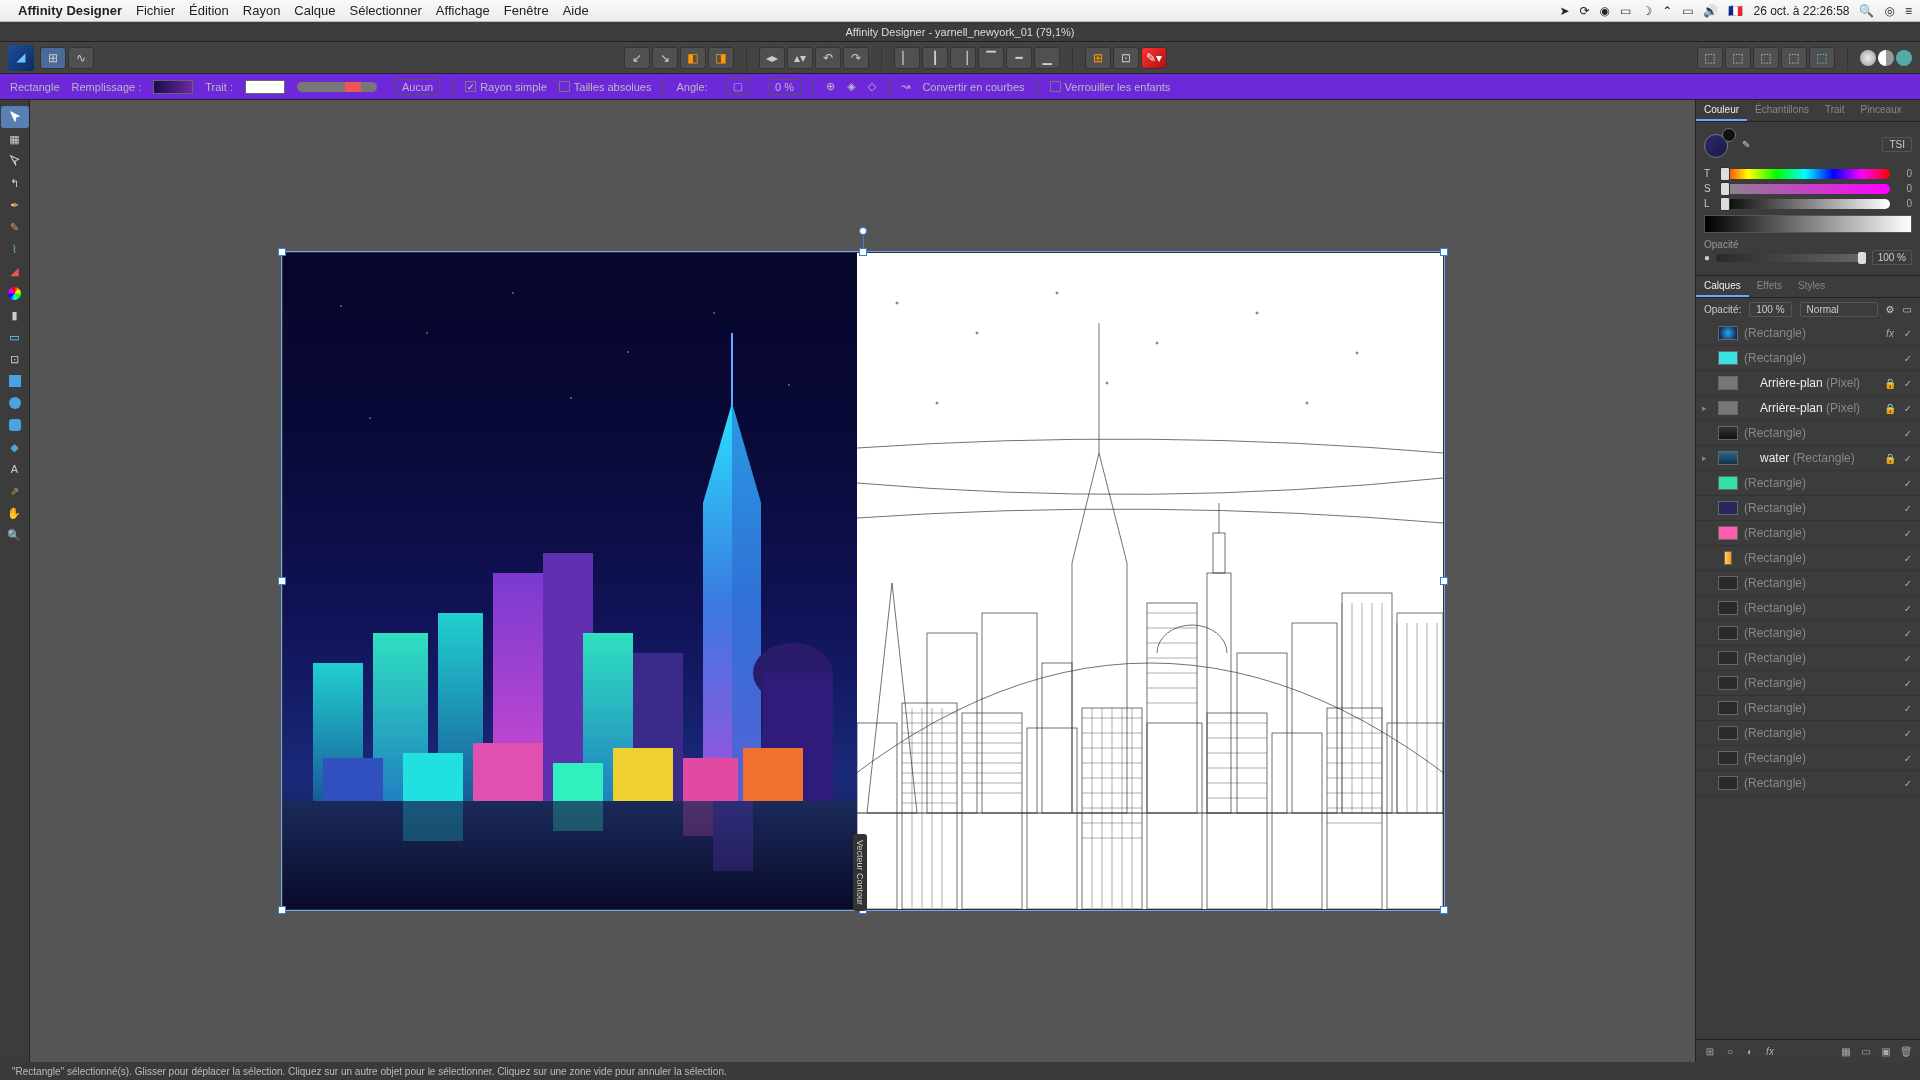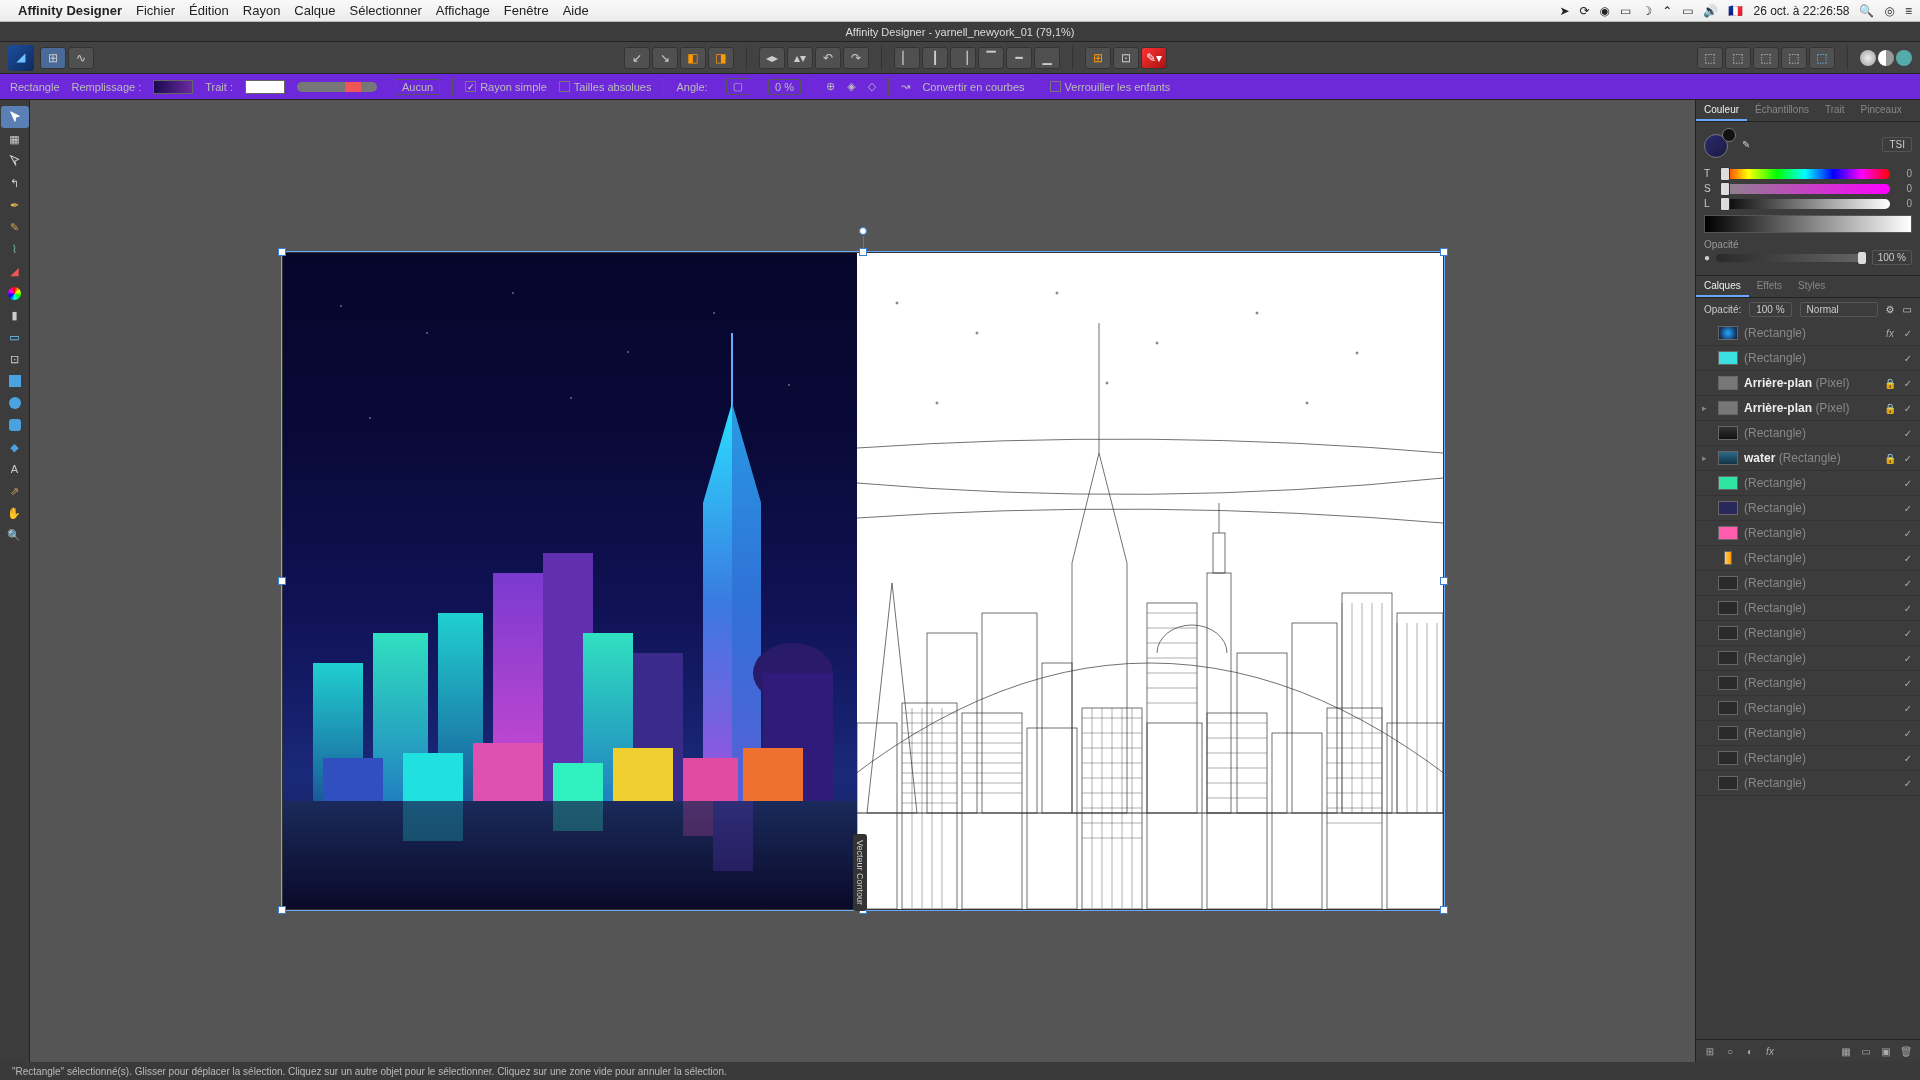--- a/index.html
+++ b/index.html
@@ -93,21 +93,21 @@
 .opacity-row .pct { border:1px solid #555; padding:1px 5px; border-radius:2px;}
 .grad-strip { height:18px; margin-top:6px; background:linear-gradient(90deg,#000,#fff); border:1px solid #555;}
 
 .layer-head { display:flex; align-items:center; padding:4px 8px; gap:8px; }
 .layer-head .sel { border:1px solid #555; padding:1px 6px; border-radius:2px;}
 
 .layer-list { flex:1; overflow:auto; }
 .layer { display:flex; align-items:center; height:25px; padding:0 6px; border-bottom:1px solid #333; gap:6px;}
 .layer .thumb { width:20px; height:14px; border:1px solid #666;}
 .layer .nm { flex:1; color:#bbb; font-size:12px; overflow:hidden; text-overflow:ellipsis; white-space:nowrap;}
-.layer .nm b { color:#eee; font-weight:700;}
+.layer .nm b { color:#eee; font-weight:400;margin-left:16px;}
 .layer .nm i { color:#888; font-style:normal;}
 .layer .ico { width:12px; text-align:center; color:#aaa; font-size:10px;}
 .layer .disc { width:10px; color:#888; font-size:9px;}
 .layer-footer { display:flex; gap:4px; padding:4px 6px; border-top:1px solid #222; align-items:center;}
 .layer-footer .sp { flex:1;}
 .layer-footer .btn { width:16px; height:14px; display:flex; align-items:center; justify-content:center; color:#aaa; font-size:10px;}
 </style>
 </head>
 <body>
 

